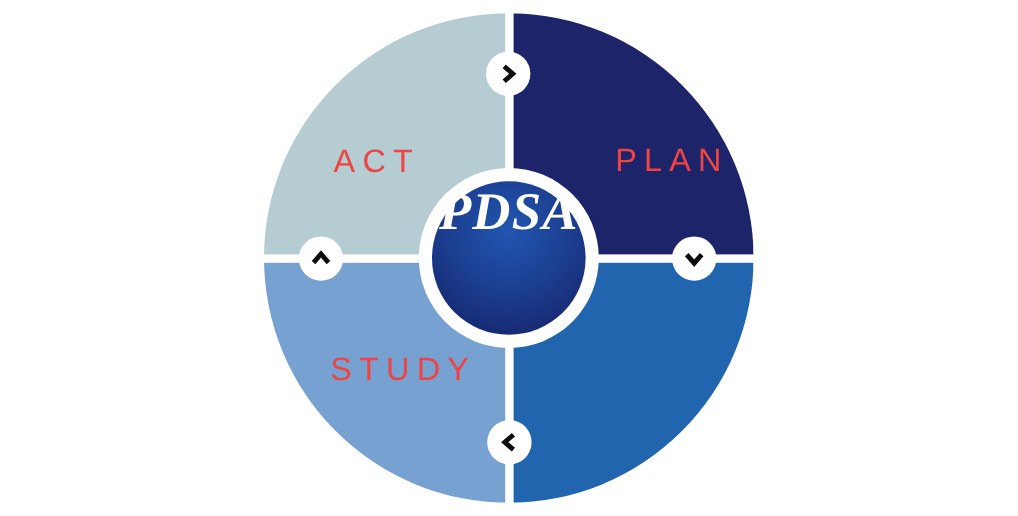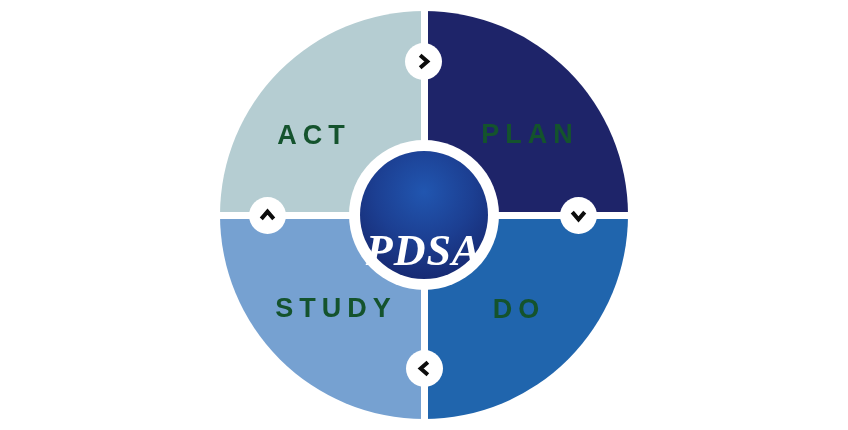--- a/index.html
+++ b/index.html
@@ -25,45 +25,45 @@
     display: grid;
     grid-template-columns: 1fr 1fr;
     grid-template-rows: 1fr 1fr;
     gap: 7px;
   }
   .quad { width: 100%; height: 100%; }
 
   .qlabel {
     position: absolute;
     transform: translate(-50%, -50%);
-    color: #14532d;
-    font-weight: 700;
+    color: #ef4444;
+    font-weight: 400;
     font-size: 27px;
     letter-spacing: 6px;
     white-space: nowrap;
   }
   .l-act   { left: 314px; top: 135px; }
-  .l-plan  { left: 530px; top: 134px; }
+  .l-plan  { left: 560px; top: 134px; }
   .l-study { left: 336px; top: 308px; text-align: right; }
   .l-do    { left: 519px; top: 309px; }
 
   
   .center-ring {
     position: absolute;
     left: 349px; top: 140px;
     width: 150px; height: 150px;
     border-radius: 50%;
     background: #ffffff;
     display: flex; align-items: center; justify-content: center;
   }
   .center-core {
     width: 128px; height: 128px;
     border-radius: 50%;
     background: radial-gradient(circle at 50% 32%, #2156b0 0%, #1c3f92 45%, #141f62 100%);
-    display: flex; align-items: flex-end; justify-content: center;
+    display: flex; align-items: flex-start; justify-content: center;
   }
   .center-text {
     font-family: "Liberation Serif", serif;
     font-style: italic;
     font-weight: 700;
     font-size: 44px;
     letter-spacing: 1px;
     color: #ffffff;
     padding-bottom: 3px;
   }
@@ -101,21 +101,20 @@
   <div class="big-circle">
     <div class="quad" style="background-color: rgb(181, 205, 210);"></div>
     <div class="quad" style="background-color: rgb(30, 36, 105);"></div>
     <div class="quad" style="background-color: rgb(118, 161, 209);"></div>
     <div class="quad" style="background-color: rgb(32, 101, 173);"></div>
   </div>
 
   <div class="qlabel l-act">ACT</div>
   <div class="qlabel l-plan">PLAN</div>
   <div class="qlabel l-study">STUDY</div>
-  <div class="qlabel l-do">DO</div>
 
   <div class="center-ring">
     <div class="center-core">
       <span class="center-text">PDSA</span>
     </div>
   </div>
 
   <div class="node n-top">
     <svg class="chev" viewBox="0 0 24 24">
       <polyline points="8.5,5.5 16,12 8.5,18.5"></polyline>

